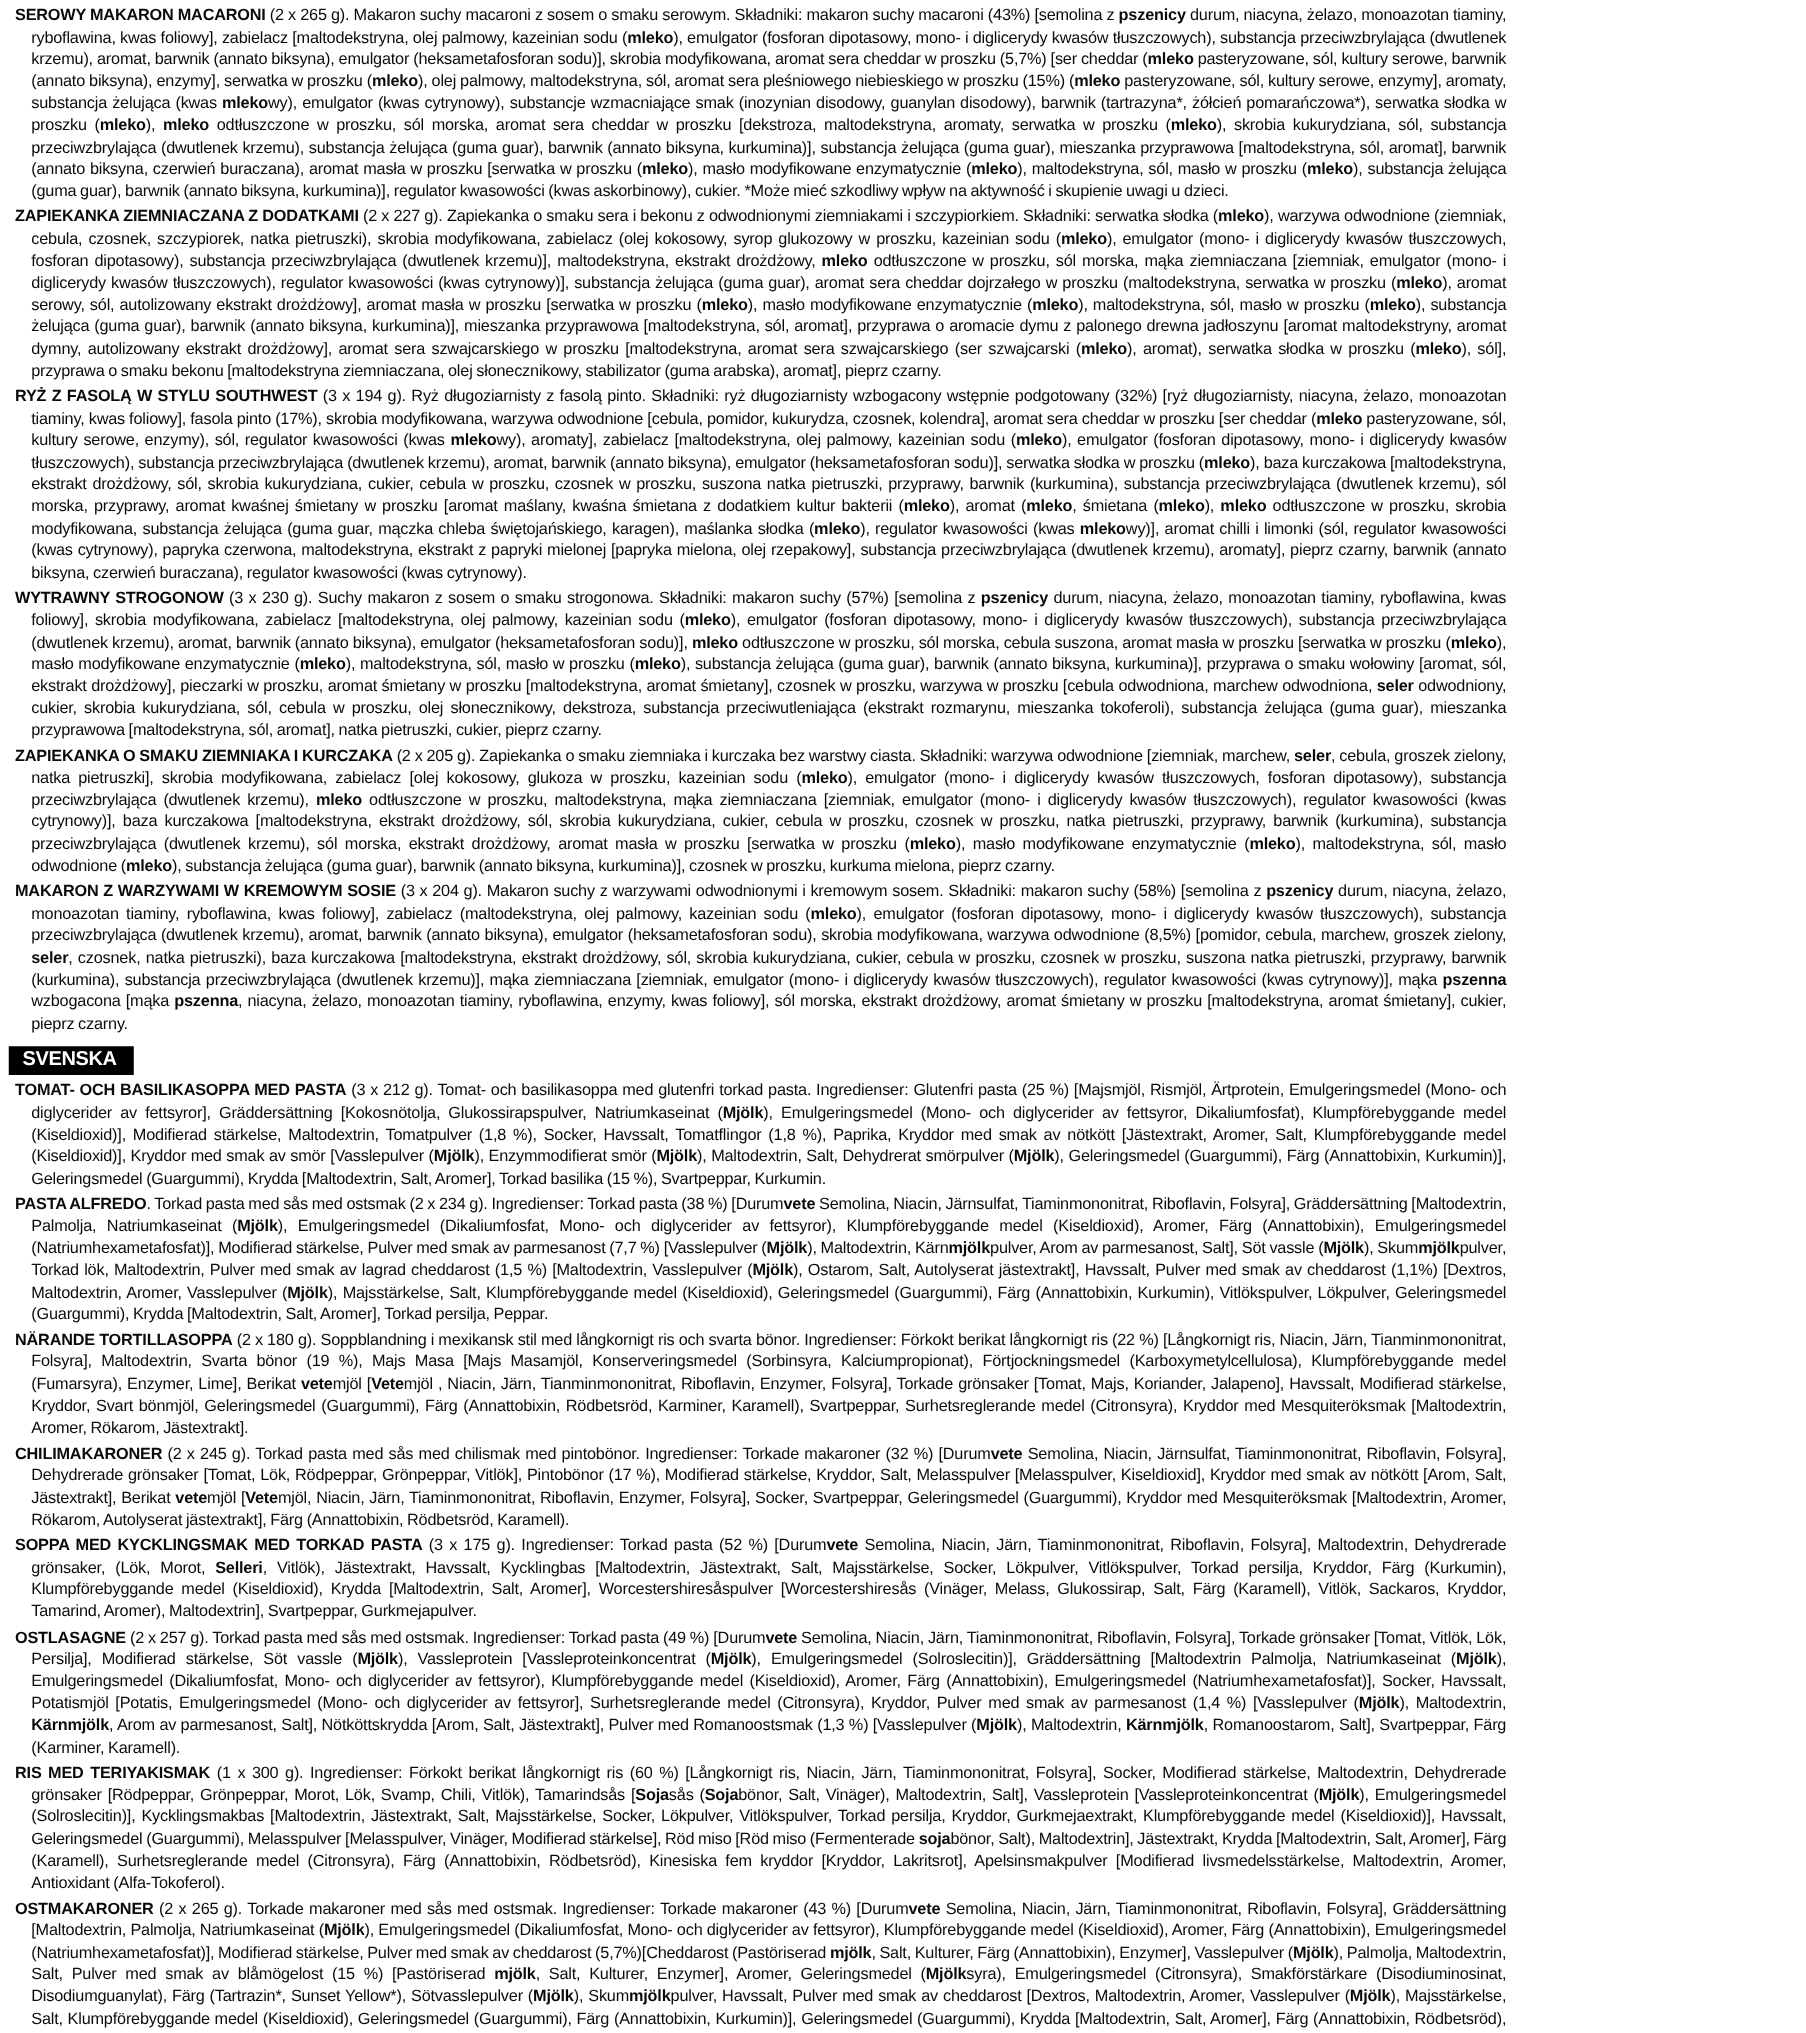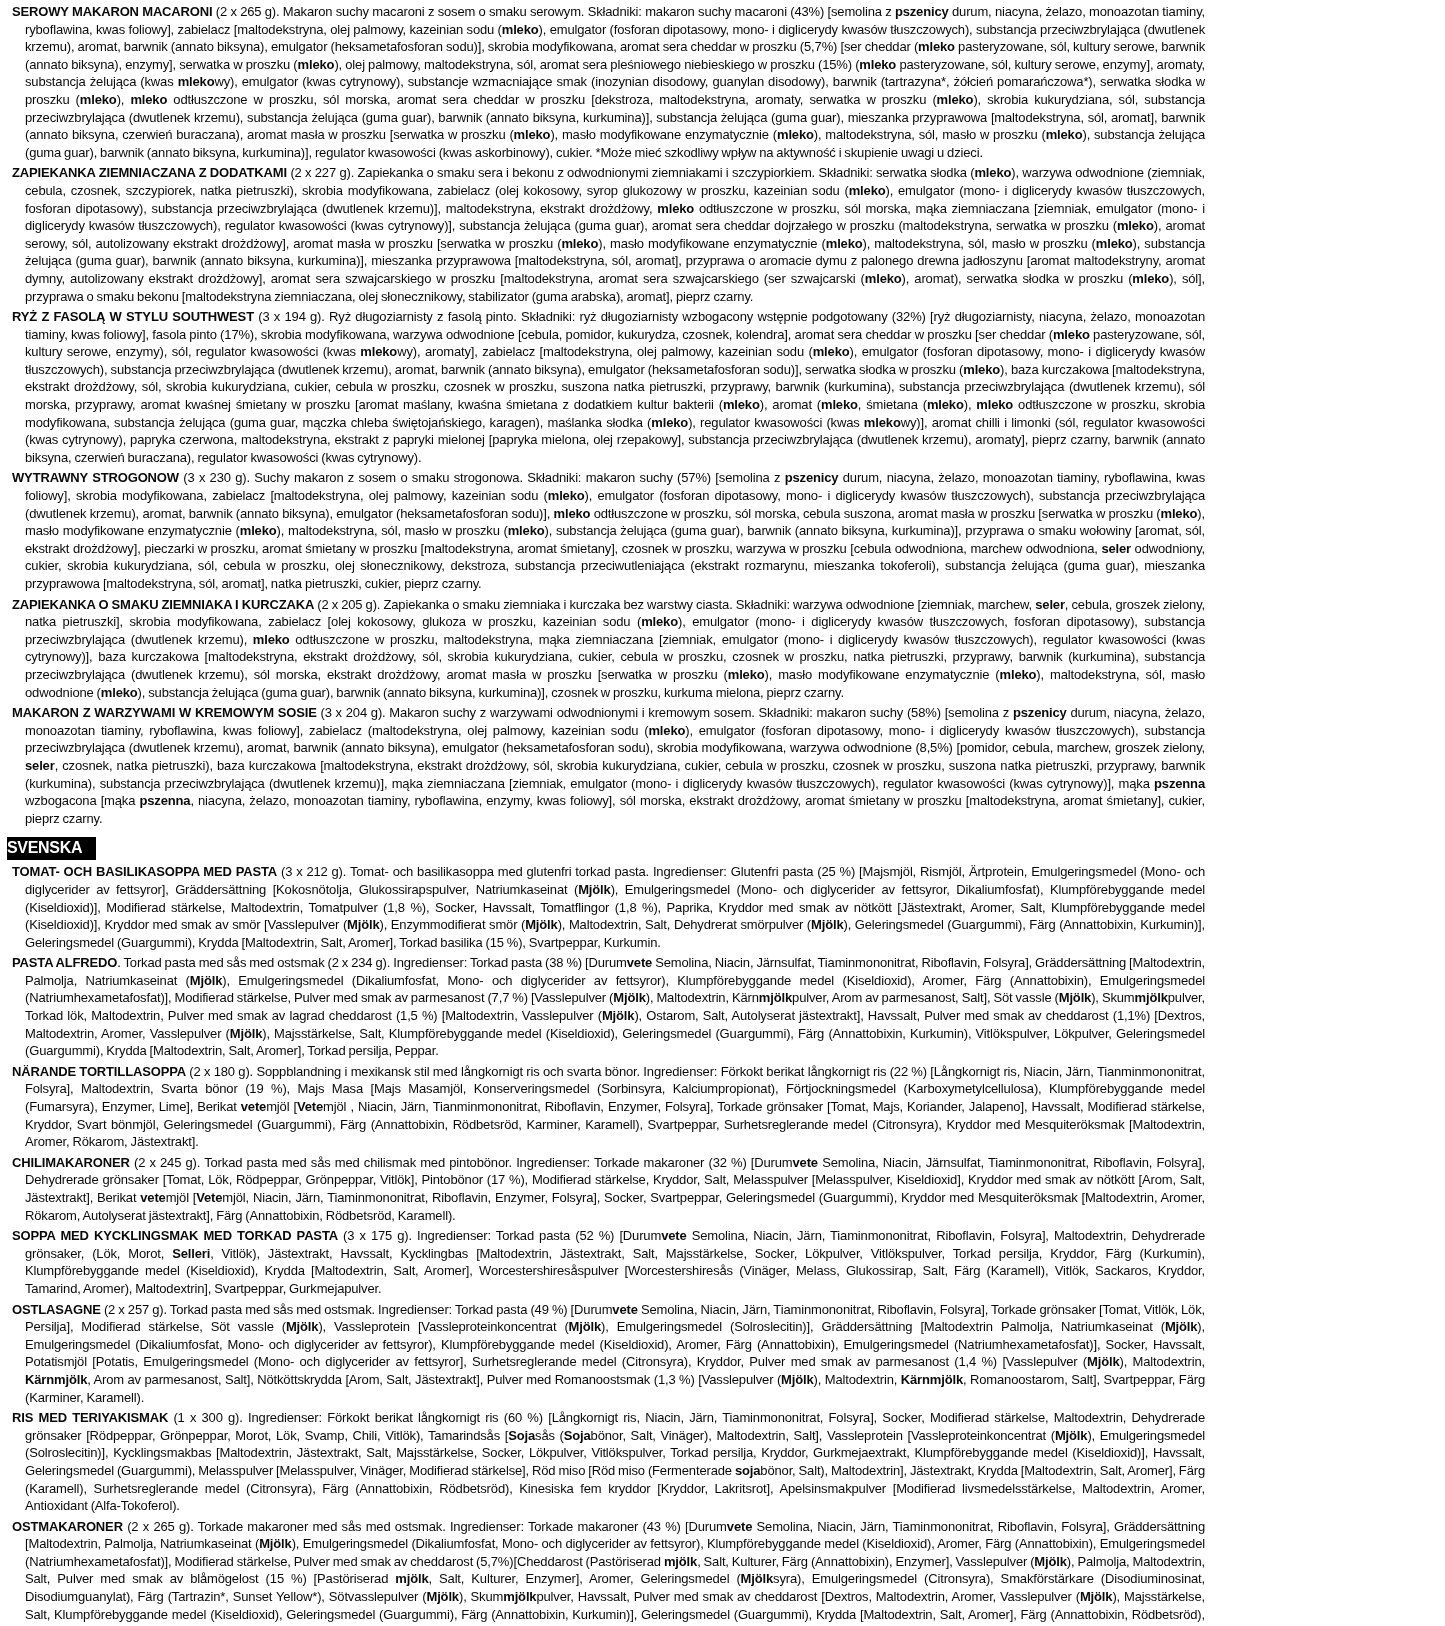--- a/index.html
+++ b/index.html
@@ -23,21 +23,21 @@
     word-spacing: -0.5px;
   }
   .para b { font-weight: 700; }
   .svenska-badge {
     display: inline-block;
     background: #000000;
     color: #ffffff;
     font-weight: 700;
     font-size: 16px;
     line-height: 18px;
-    padding: 2px 14px 3px 0;
+    padding: 2px 14px 3px 11px;
     margin: 7px 0 3px 1px;
     letter-spacing: -0.3px;
   }
   .allergy {
     font-weight: 700;
     margin: 0 0 2px 0;
     text-align: left;
   }
 </style>
 </head>

